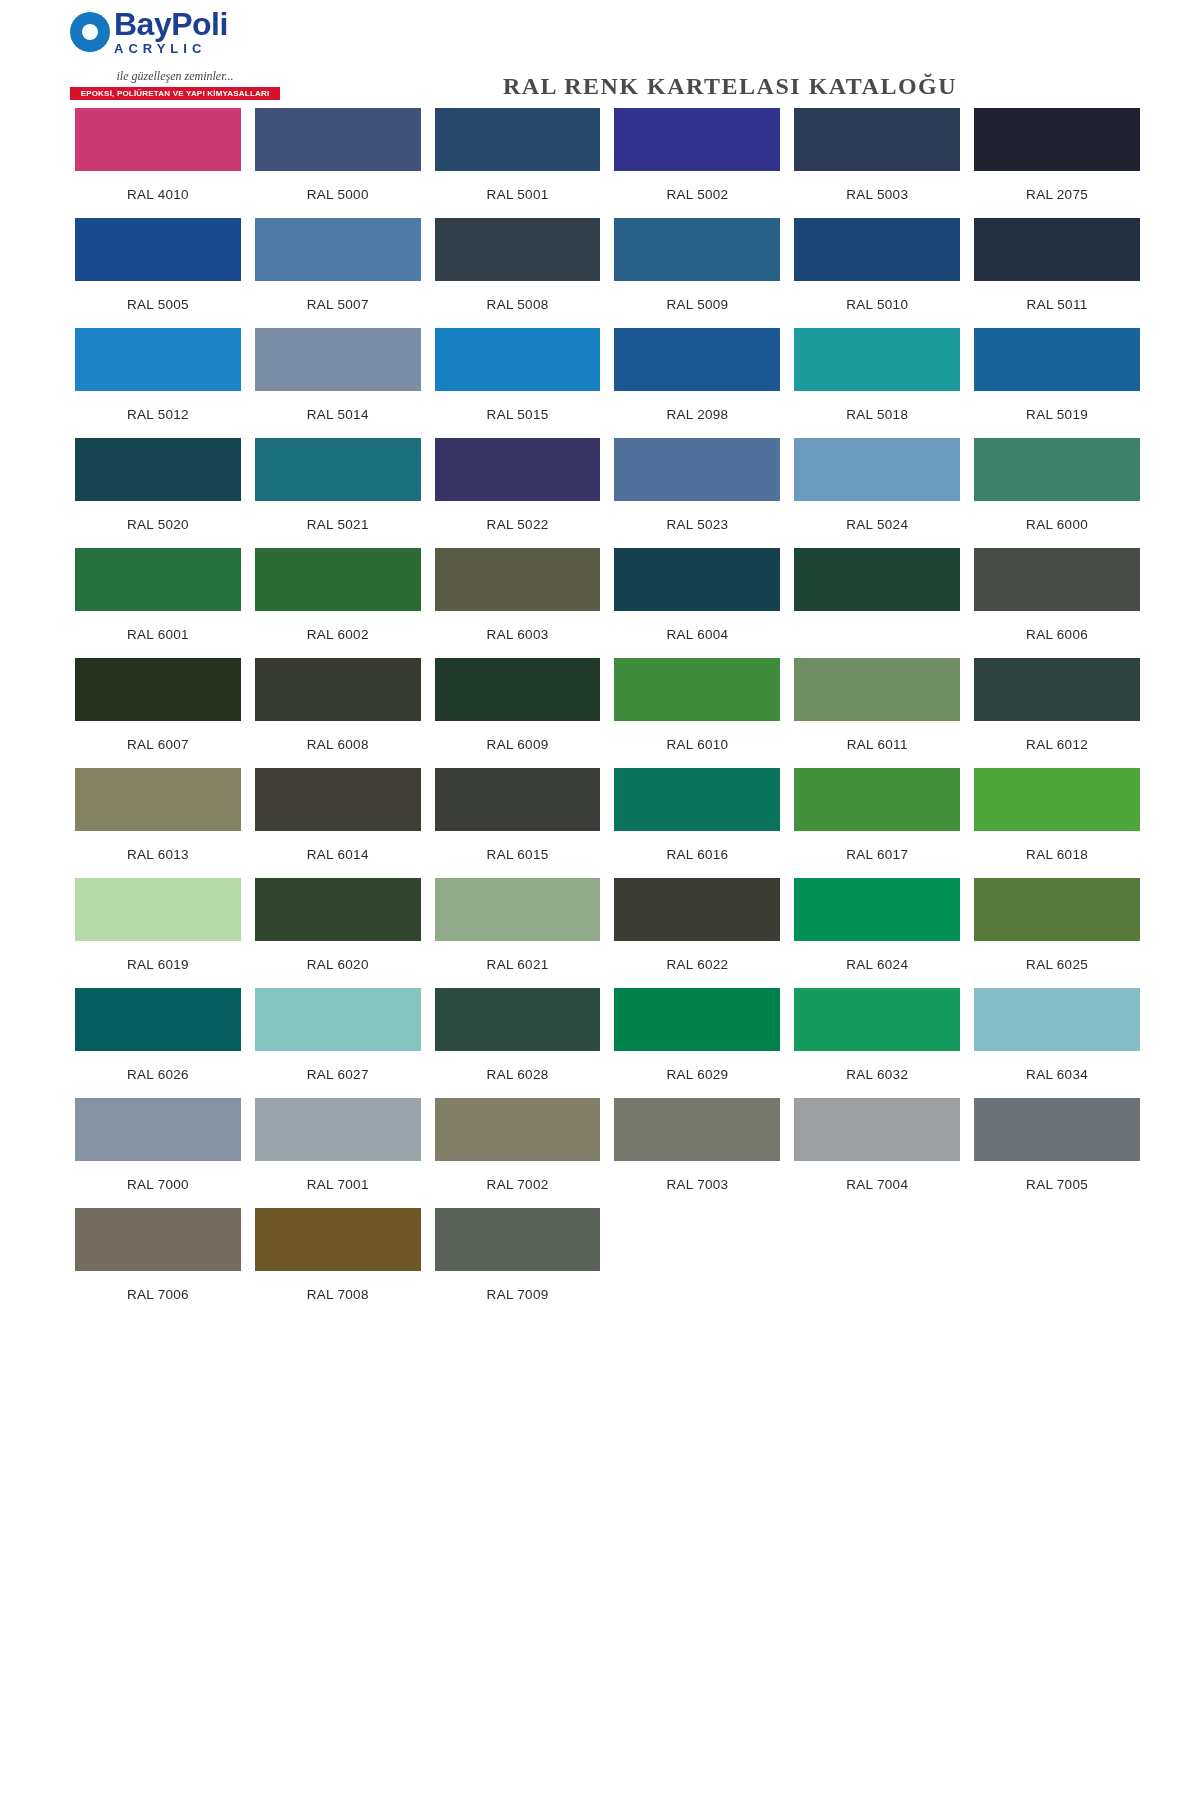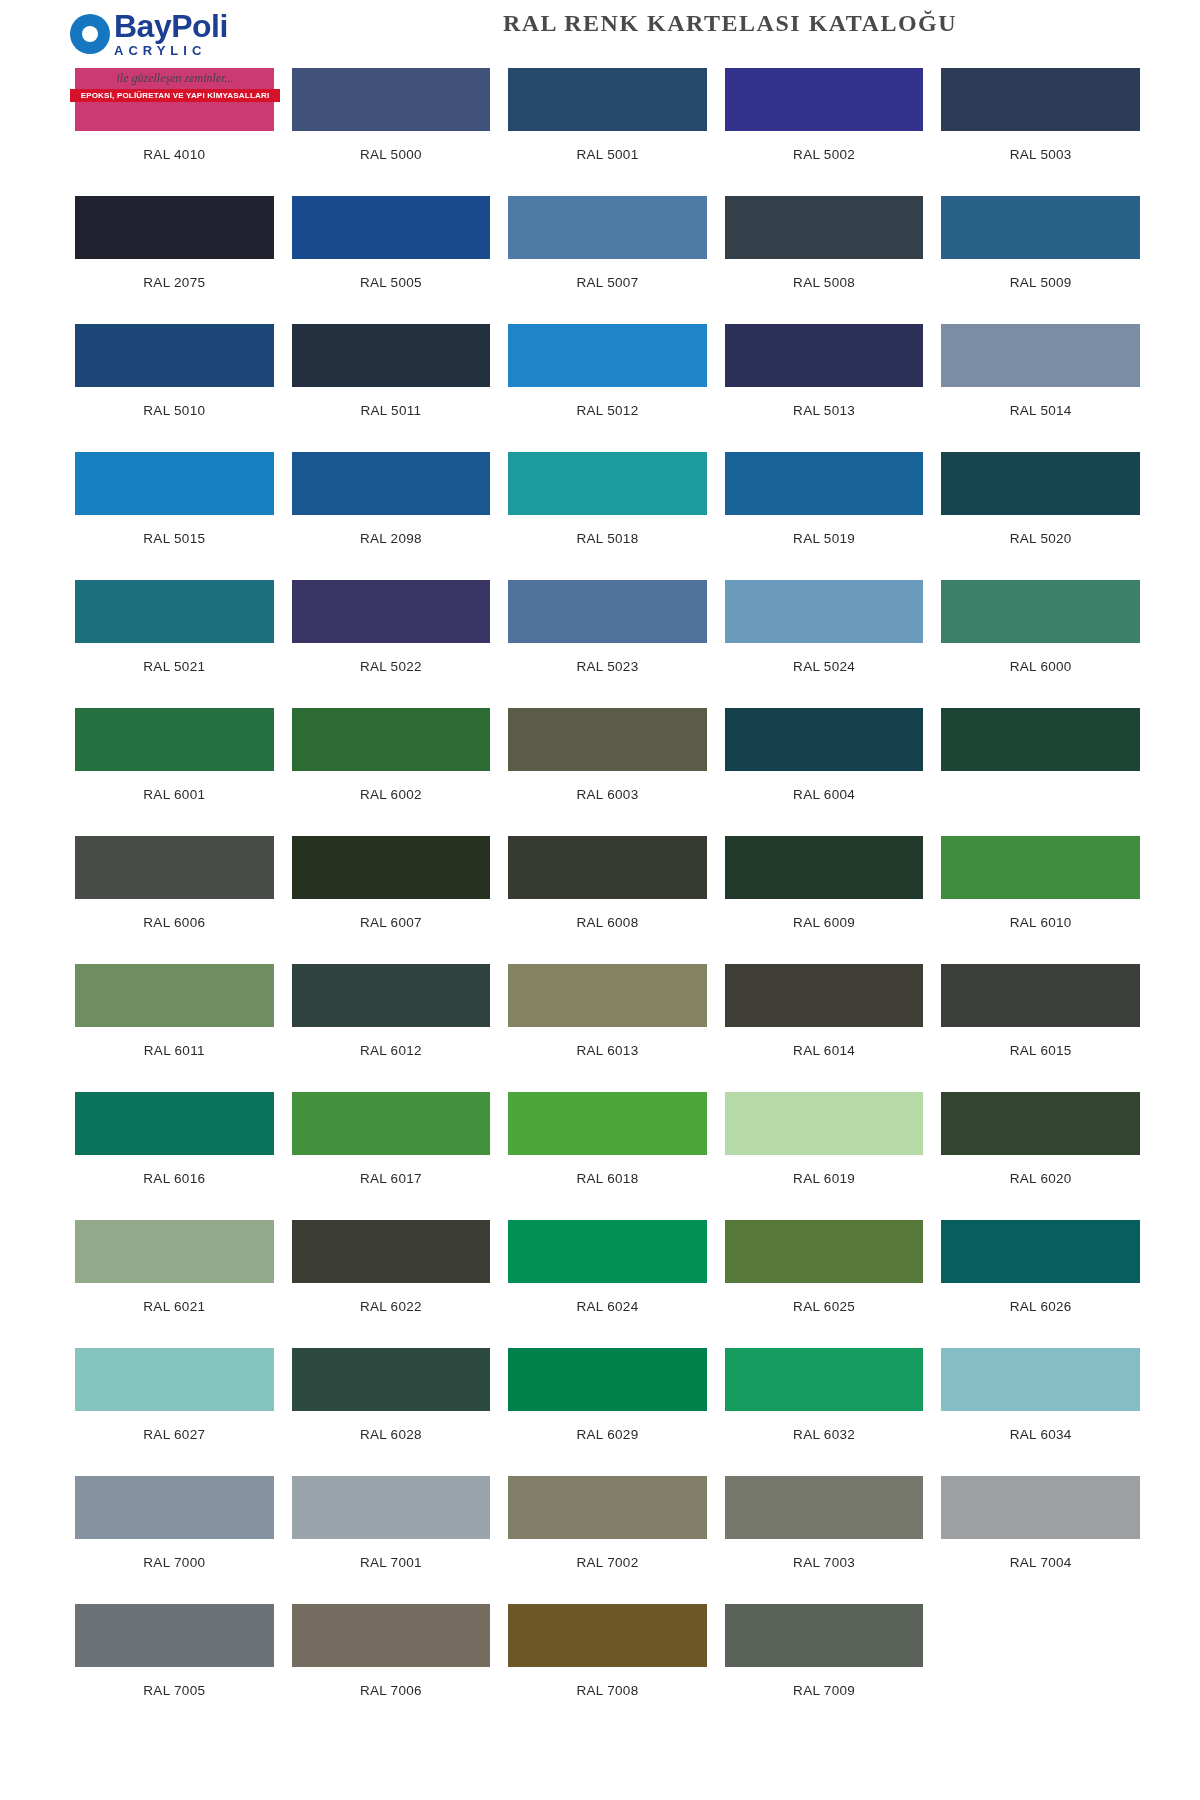--- a/index.html
+++ b/index.html
@@ -14,23 +14,23 @@
     width: 1200px;
     min-height: 1800px;
     background: #ffffff;
     position: relative;
     overflow: hidden;
   }
 
   
   .header {
     display: flex;
-    align-items: flex-start;
+    align-items: flex-end;
     padding: 10px 40px 8px 70px;
-    height: 68px;
+    height: 108px;
   }
   .logo {
     width: 210px;
     flex: 0 0 210px;
     position: relative;
   }
   .logo-main {
     display: flex;
     align-items: center;
     gap: 4px;
@@ -100,24 +100,23 @@
     font-size: 24px;
     letter-spacing: 1.5px;
     color: #4a4a4a;
     padding-left: 20px;
   }
 
   
   .grid {
     padding: 0 60px 0 75px;
     display: grid;
-    grid-template-columns: repeat(5, 1fr);
+    grid-template-columns: repeat(6, 1fr);
     column-gap: 14px;
     row-gap: 0;
-    gap: 18px;
   }
   .cell {
     display: flex;
     flex-direction: column;
     align-items: stretch;
   }
   .chip {
     height: 63px;
     width: 100%;
   }
@@ -199,24 +198,20 @@
       </div>
       <div class="cell">
         <div class="chip" style="background: rgb(34, 47, 62);"></div>
         <div class="chip-label">RAL 5011</div>
       </div>
       <div class="cell">
         <div class="chip" style="background: rgb(30, 134, 200);"></div>
         <div class="chip-label">RAL 5012</div>
       </div>
       <div class="cell">
-        <div class="chip" style="background: rgb(44, 48, 89);"></div>
-        <div class="chip-label">RAL 5013</div>
-      </div>
-      <div class="cell">
         <div class="chip" style="background: rgb(123, 140, 165);"></div>
         <div class="chip-label">RAL 5014</div>
       </div>
       <div class="cell">
         <div class="chip" style="background: rgb(23, 128, 192);"></div>
         <div class="chip-label">RAL 5015</div>
       </div>
       <div class="cell">
         <div class="chip" style="background: rgb(26, 86, 145);"></div>
         <div class="chip-label">RAL 2098</div>

